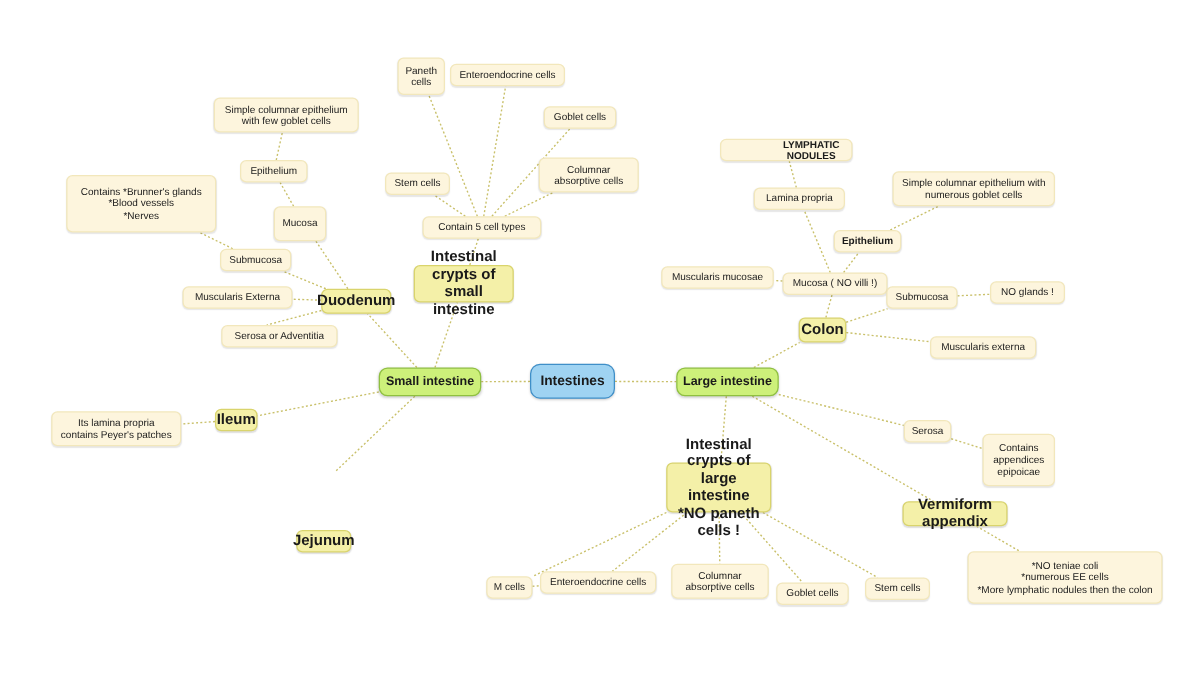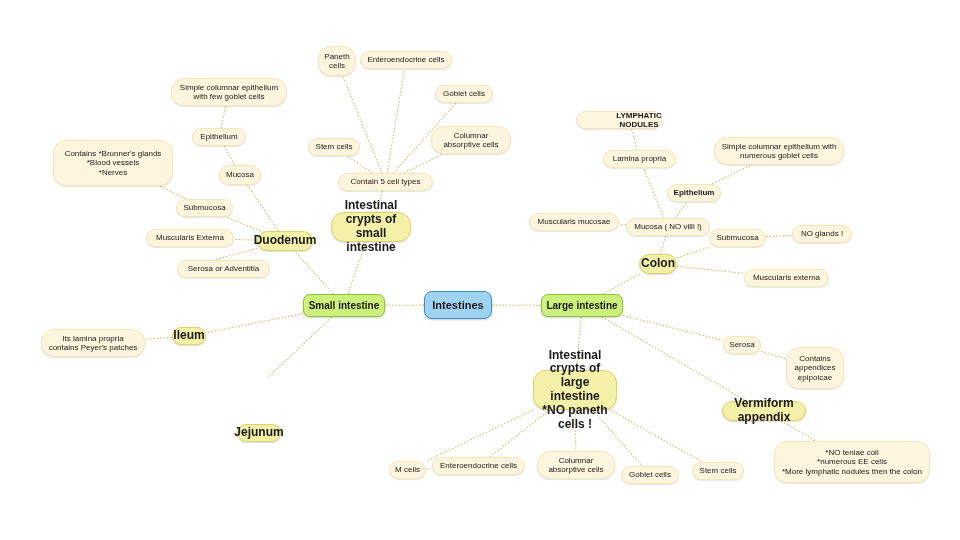--- a/index.html
+++ b/index.html
@@ -8,21 +8,21 @@
     background:#ffffff;
     font-family:"Liberation Sans", sans-serif;
     overflow:hidden;
     position:relative;
   }
   #canvas{position:absolute;left:0;top:0;width:960px;height:540px;}
   #edges{position:absolute;left:0;top:0;width:960px;height:540px;pointer-events:none;}
   .node{
     position:absolute;
     box-sizing:border-box;
-    border-radius:13px;
+    border-radius:5px;
     text-align:center;
     display:flex;
     align-items:center;
     justify-content:center;
     line-height:1.15;
     color:#1a1a1a;
     padding:2px 4px;
     white-space:pre-line;
   }
   
@@ -108,21 +108,21 @@
       <path d="M 426 468.9577464788732 Q 429 468.7887323943662 432 468.61971830985914" stroke="#c9c06a" stroke-width="1.1" stroke-dasharray="1.6 1.8" fill="none"></path>
     </svg>
 <div class="node n-blue" style="left: 424px; top: 291px; width: 68px; height: 28px;">Intestines</div>
     <div class="node n-green" style="left: 303px; top: 294px; width: 82px; height: 23px;">Small intestine</div>
     <div class="node n-green" style="left: 541px; top: 294px; width: 82px; height: 23px;">Large intestine</div>
     <div class="node n-yellow" style="left: 257px; top: 231px; width: 56px; height: 20px;">Duodenum</div>
     <div class="node n-yellow" style="left: 172px; top: 327px; width: 34px; height: 18px;">Ileum</div>
     <div class="node n-yellow" style="left: 237px; top: 377px; width: 44px; height: 18px; margin-top: 47px;">Jejunum</div>
     <div class="node n-yellow" style="left: 331px; top: 212px; width: 80px; height: 30px;">Intestinal crypts of
 small intestine</div>
-    <div class="node n-leaf" style="left: 219px; top: 165px; width: 42px; height: 20px;">Mucosa</div>
+    <div class="node n-leaf" style="left: 219px; top: 165px; width: 42px; height: 28px;">Mucosa</div>
     <div class="node n-leaf" style="left: 176px; top: 199px; width: 57px; height: 18px;">Submucosa</div>
     <div class="node n-leaf" style="left: 146px; top: 229px; width: 88px; height: 18px;">Muscularis Externa</div>
     <div class="node n-leaf" style="left: 133px; top: 260px; width: 93px; height: 18px; margin-left: 44px;">Serosa or Adventitia</div>
     <div class="node n-leaf" style="left: 53px; top: 140px; width: 120px; height: 46px;">Contains *Brunner's glands
 *Blood vessels
 *Nerves</div>
     <div class="node n-leaf" style="left: 192px; top: 128px; width: 54px; height: 18px;">Epithelium</div>
     <div class="node n-leaf" style="left: 41px; top: 329px; width: 104px; height: 28px;">Its lamina propria
 contains Peyer's patches</div>
     <div class="node n-leaf" style="left: 171px; top: 78px; width: 116px; height: 28px;">Simple columnar epithelium
@@ -143,21 +143,21 @@
     <div class="node n-leaf" style="left: 626px; top: 218px; width: 84px; height: 18px; text-align: center;">Mucosa ( NO villi !)</div>
     <div class="node n-leaf" style="left: 709px; top: 229px; width: 57px; height: 18px;">Submucosa</div>
     <div class="node n-leaf" style="left: 792px; top: 225px; width: 60px; height: 18px;">NO glands  !</div>
     <div class="node n-leaf" style="left: 744px; top: 269px; width: 85px; height: 18px;">Muscularis externa</div>
     <div class="node n-leaf" style="left: 723px; top: 336px; width: 38px; height: 18px;">Serosa</div>
     <div class="node n-leaf" style="left: 786px; top: 347px; width: 58px; height: 42px;">Contains
 appendices
 epipoicae</div>
     <div class="node n-leaf" style="left: 529px; top: 213px; width: 90px; height: 18px;">Muscularis mucosae</div>
     <div class="node n-leaf" style="left: 603px; top: 150px; width: 73px; height: 18px;">Lamina propria</div>
-    <div class="node n-leaf n-bold" style="left: 576px; top: 111px; width: 86px; height: 18px; padding-left: 44px;">LYMPHATIC NODULES</div>
+    <div class="node n-leaf n-bold" style="left: 576px; top: 111px; width: 106px; height: 18px; padding-left: 44px;">LYMPHATIC NODULES</div>
     <div class="node n-leaf n-bold" style="left: 667px; top: 184px; width: 54px; height: 18px;">Epithelium</div>
     <div class="node n-leaf" style="left: 714px; top: 137px; width: 130px; height: 28px;">Simple columnar epithelium with
 numerous goblet cells</div>
     <div class="node n-leaf" style="left: 774px; top: 441px; width: 156px; height: 42px;">*NO teniae coli
 *numerous EE cells
 *More lymphatic nodules then the colon</div>
     <div class="node n-leaf" style="left: 389px; top: 461px; width: 37px; height: 18px;">M cells</div>
     <div class="node n-leaf" style="left: 432px; top: 457px; width: 93px; height: 18px;">Enteroendocrine cells</div>
     <div class="node n-leaf" style="left: 537px; top: 451px; width: 78px; height: 28px;">Columnar
 absorptive cells</div>

